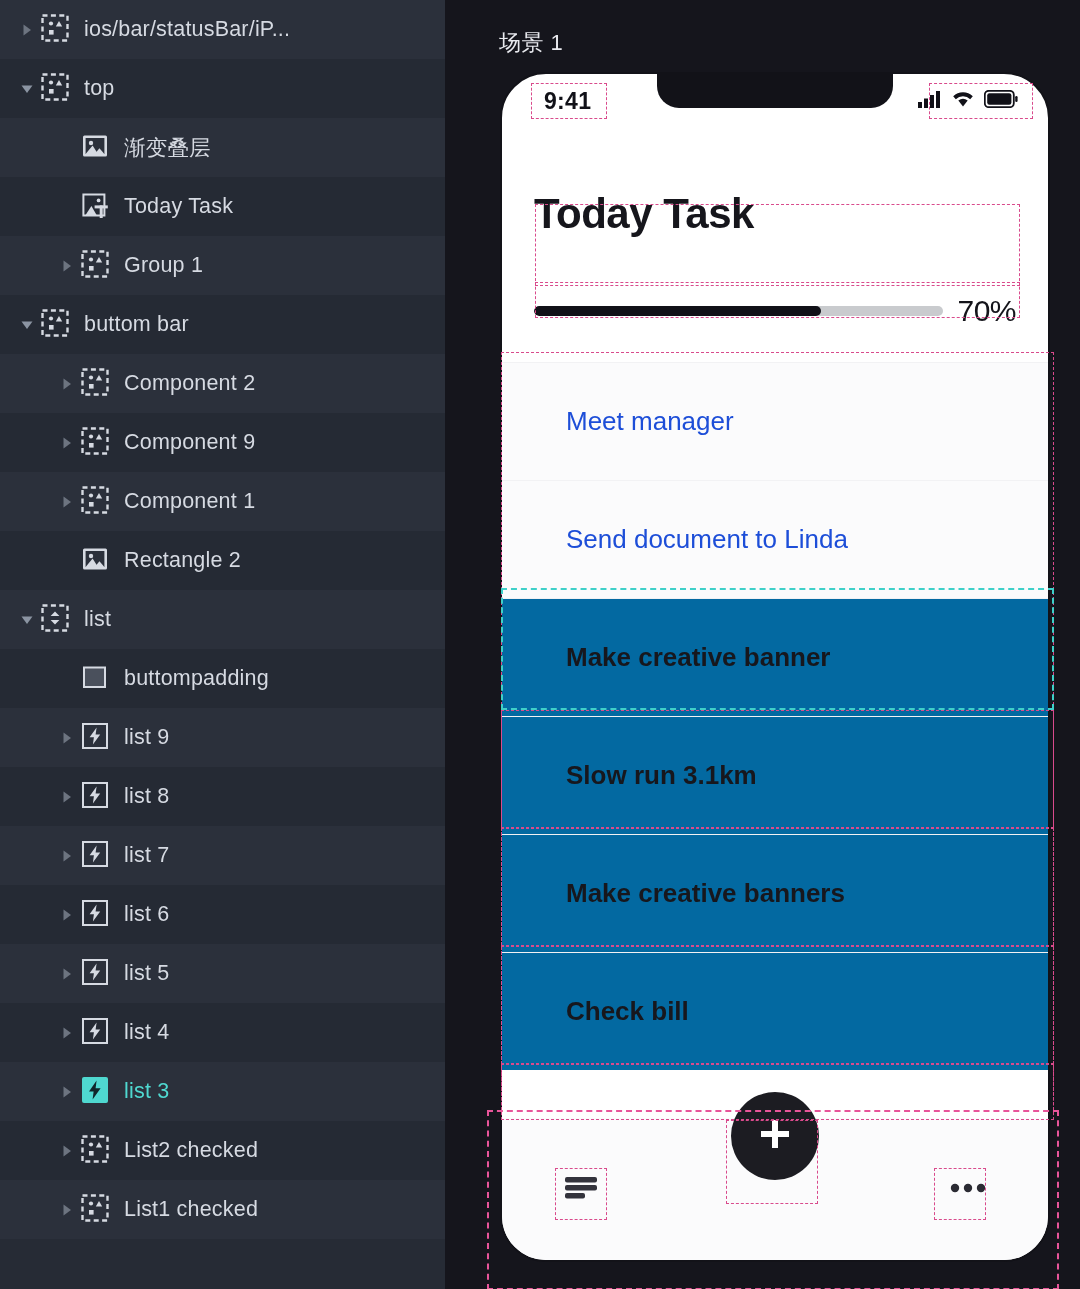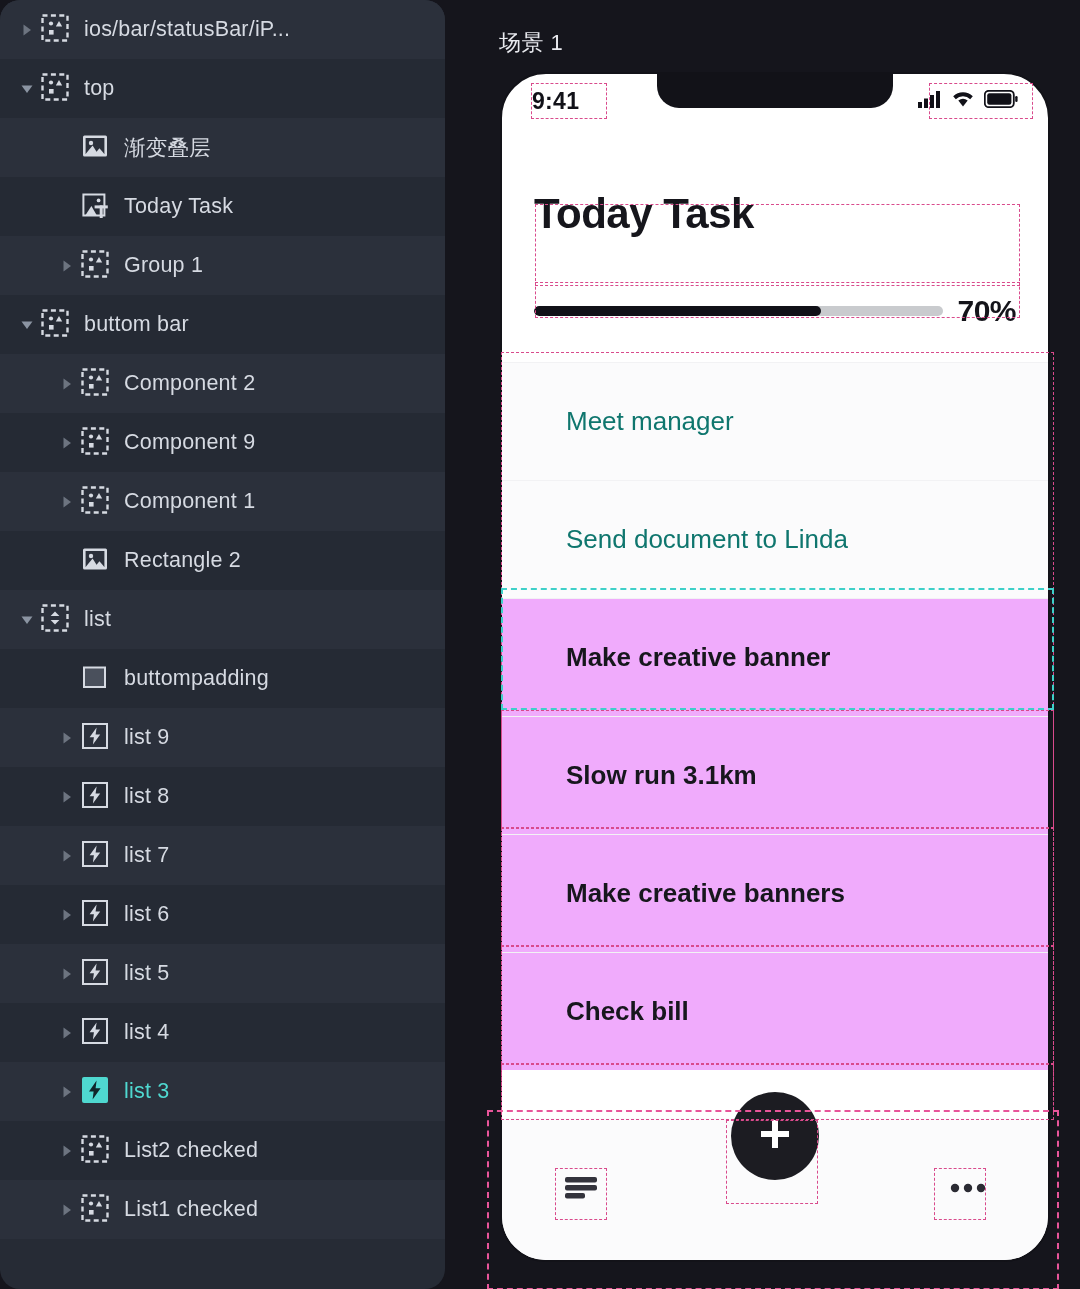--- a/index.html
+++ b/index.html
@@ -10,21 +10,20 @@
     overflow: hidden;
   }
   #root { position: relative; width: 1080px; height: 1289px; }
 
   
   #layers-panel {
     position: absolute; left: 0; top: 0;
     width: 445px; height: 1289px;
     background: #262b35;
     overflow: hidden;
-    border-radius: 20px;
   }
   .layer-row {
     position: relative;
     height: 59px;
     display: flex; align-items: center;
     padding-left: 14px;
     background: #2b303b;
   }
   .layer-row.alt { background: #252a34; }
   .layer-row.selected .layer-label { color: #4fd8d0; }
@@ -73,21 +72,21 @@
     position: absolute; left: 50%; transform: translateX(-50%);
     top: -2px; width: 236px; height: 36px;
     background: #121218;
     border-bottom-left-radius: 22px;
     border-bottom-right-radius: 22px;
     z-index: 4;
   }
 
   
   #status-bar {
-    position: absolute; top: 0; left: 0; right: 0;
+    position: absolute; top: 0; left: 12px; right: 0;
     height: 54px;
     display: flex; align-items: center; justify-content: space-between;
     padding: 0 30px;
     z-index: 3;
   }
   #status-time { font-size: 23px; font-weight: bold; color: #111118; letter-spacing: 0.3px; }
   #status-icons { display: flex; align-items: center; gap: 9px; }
 
   
   #top-section { position: absolute; top: 54px; left: 0; right: 0; padding: 64px 32px 0 32px; }
@@ -97,35 +96,35 @@
   }
   #progress-row {
     display: flex; align-items: center; gap: 14px;
     margin-top: 58px;
   }
   #progress-track {
     flex: 1; height: 10px; border-radius: 5px; background: #c9cbce;
     position: relative; overflow: hidden;
   }
   #progress-fill { position: absolute; left: 0; top: 0; height: 100%; background: #111118; border-radius: 5px; }
-  #progress-pct { font-size: 30px; font-weight: bold; color: #14141a; letter-spacing: -0.5px; }
+  #progress-pct { font-size: 30px; font-weight: normal; color: #14141a; letter-spacing: -0.5px; }
 
   
   #task-list { position: absolute; top: 288px; left: 0; right: 0; bottom: 0; }
   .task-row {
     height: 118px;
     display: flex; align-items: center;
     padding-left: 64px;
-    background: #f0abfc;
+    background: #0369a1;
     border-top: 1px solid #f2f2f4;
     position: relative;
   }
   .task-row .task-text { font-size: 26px; color: #17171d; font-weight: bold; letter-spacing: 0px; }
   .task-row.done { background: #fbfbfc; }
-  .task-row.done .task-text { color: #0f766e; font-weight: normal; }
+  .task-row.done .task-text { color: #1d4ed8; font-weight: normal; }
 
   
   #bottom-bar {
     position: absolute; left: 0; right: 0; bottom: 0;
     height: 142px; background: #fbfbfc;
     display: flex; align-items: center; justify-content: space-between;
     padding: 0 62px;
     z-index: 5;
   }
   #fab {

